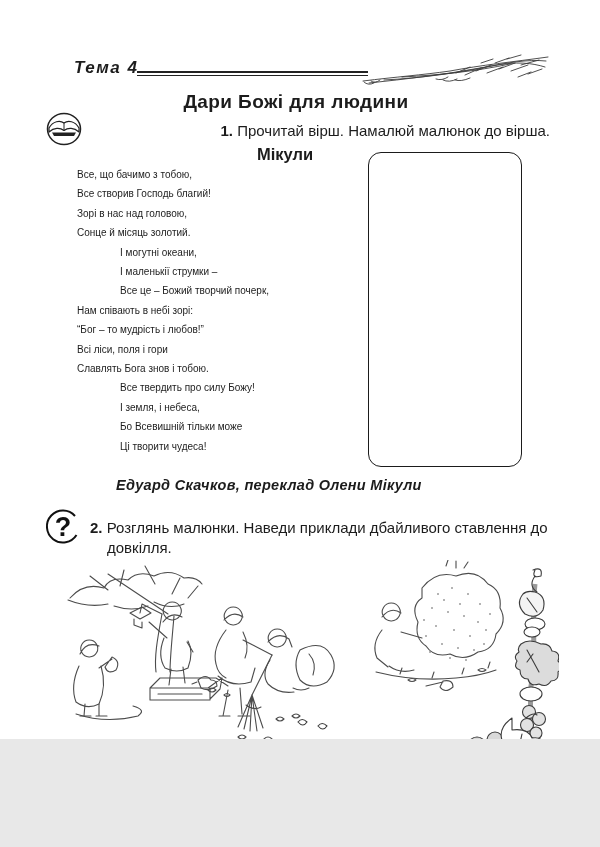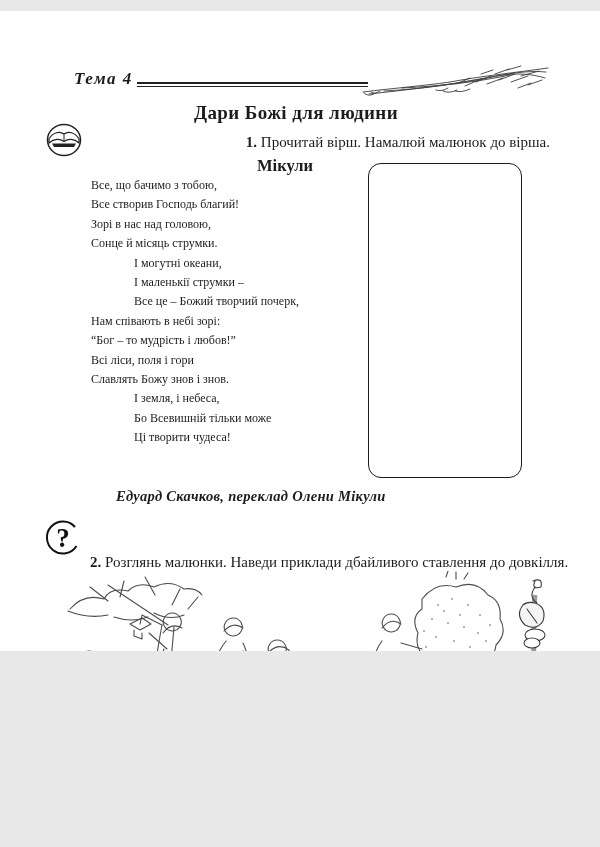--- a/index.html
+++ b/index.html
@@ -1,44 +1,44 @@
 <!DOCTYPE html>
 <html><head>
 <meta charset="utf-8">
 <style>
   html,body{margin:0;padding:0;background:#e8e8e8;}
   .page{
-    position:relative;width:600px;height:640px;margin:11px auto;background:#ffffff;
-    font-family:Liberation Serif, serif;color:#1c1c1c;overflow:hidden;
+    position:relative;width:600px;height:739px;margin:0 auto;background:#ffffff;
+    font-family:Liberation Sans, sans-serif;color:#1c1c1c;overflow:hidden;
   }
   .theme-label{
     position:absolute;left:74px;top:58px;font-size:17px;font-weight:bold;
     font-style:italic;letter-spacing:1.5px;
   }
   .header-rule{
     position:absolute;left:137px;top:71px;width:231px;height:2px;
     border-top:2.5px solid #222;border-bottom:1.2px solid #222;
   }
   .wheat{position:absolute;left:360px;top:50px;}
   .page-title{
     position:absolute;left:0;top:91px;width:592px;text-align:center;
     font-size:19px;font-weight:bold;letter-spacing:.4px;
   }
   .task-icon1{position:absolute;left:43px;top:110px;}
   .task-icon2{position:absolute;left:43px;top:508px;}
   .task-text{font-size:15px;line-height:20px;}
   .task-text .num{font-weight:bold;}
   .task1-text{position:absolute;left:90px;top:121px;width:460px;white-space:nowrap;text-align:right;}
-  .task2-text{position:absolute;left:90px;top:541px;width:482px;padding-left:17px;text-indent:-17px;}
+  .task2-text{position:absolute;left:90px;top:518px;width:482px;padding-left:17px;text-indent:-17px;}
   .poem-title{
     position:absolute;left:175px;top:145px;width:220px;text-align:center;
     font-weight:bold;font-size:16.5px;
   }
   .poem{
-    position:absolute;left:91px;top:165px;font-size:12px;line-height:19.4px;
+    position:absolute;left:77px;top:165px;font-size:10px;line-height:19.4px;
     white-space:nowrap;
   }
   .poem span{display:block;}
   .poem span.ind{padding-left:43px;}
   .attribution{
     position:absolute;left:116px;top:477px;font-weight:bold;font-style:italic;
     font-size:14.5px;letter-spacing:.3px;
   }
   .drawing-box{
     position:absolute;left:368px;top:152px;width:152px;height:313px;
@@ -78,28 +78,29 @@
   <div class="task-text task1-text">
     <span class="num">1.</span>
     <span>Прочитай вірш. Намалюй малюнок до вірша.</span>
   </div>
 
   <div class="poem-title">Мікули</div>
   <div class="poem">
     <span>Все, що бачимо з тобою,</span>
     <span>Все створив Господь благий!</span>
     <span>Зорі в нас над головою,</span>
-    <span>Сонце й місяць струмки.</span>
+    <span>Сонце й місяць золотий.</span>
     <span class="ind">І могутні океани,</span>
     <span class="ind">І маленькії струмки –</span>
     <span class="ind">Все це – Божий творчий почерк,</span>
     <span>Нам співають в небі зорі:</span>
     <span>“Бог – то мудрість і любов!”</span>
     <span>Всі ліси, поля і гори</span>
-    <span>Славлять Божу знов і знов.</span>
+    <span>Славлять Бога знов і тобою.</span>
+    <span class="ind">Все твердить про силу Божу!</span>
     <span class="ind">І земля, і небеса,</span>
     <span class="ind">Бо Всевишній тільки може</span>
     <span class="ind">Ці творити чудеса!</span>
   </div>
   <div class="attribution">Едуард Скачков, переклад Олени Мікули</div>
 
   <div class="drawing-box"></div>
 
   <svg class="task-icon2" width="40" height="42" viewBox="0 0 40 42">
     <path d="M32,8 A16,16 0 1 0 33.5,27" fill="none" stroke="#111" stroke-width="2"></path>

